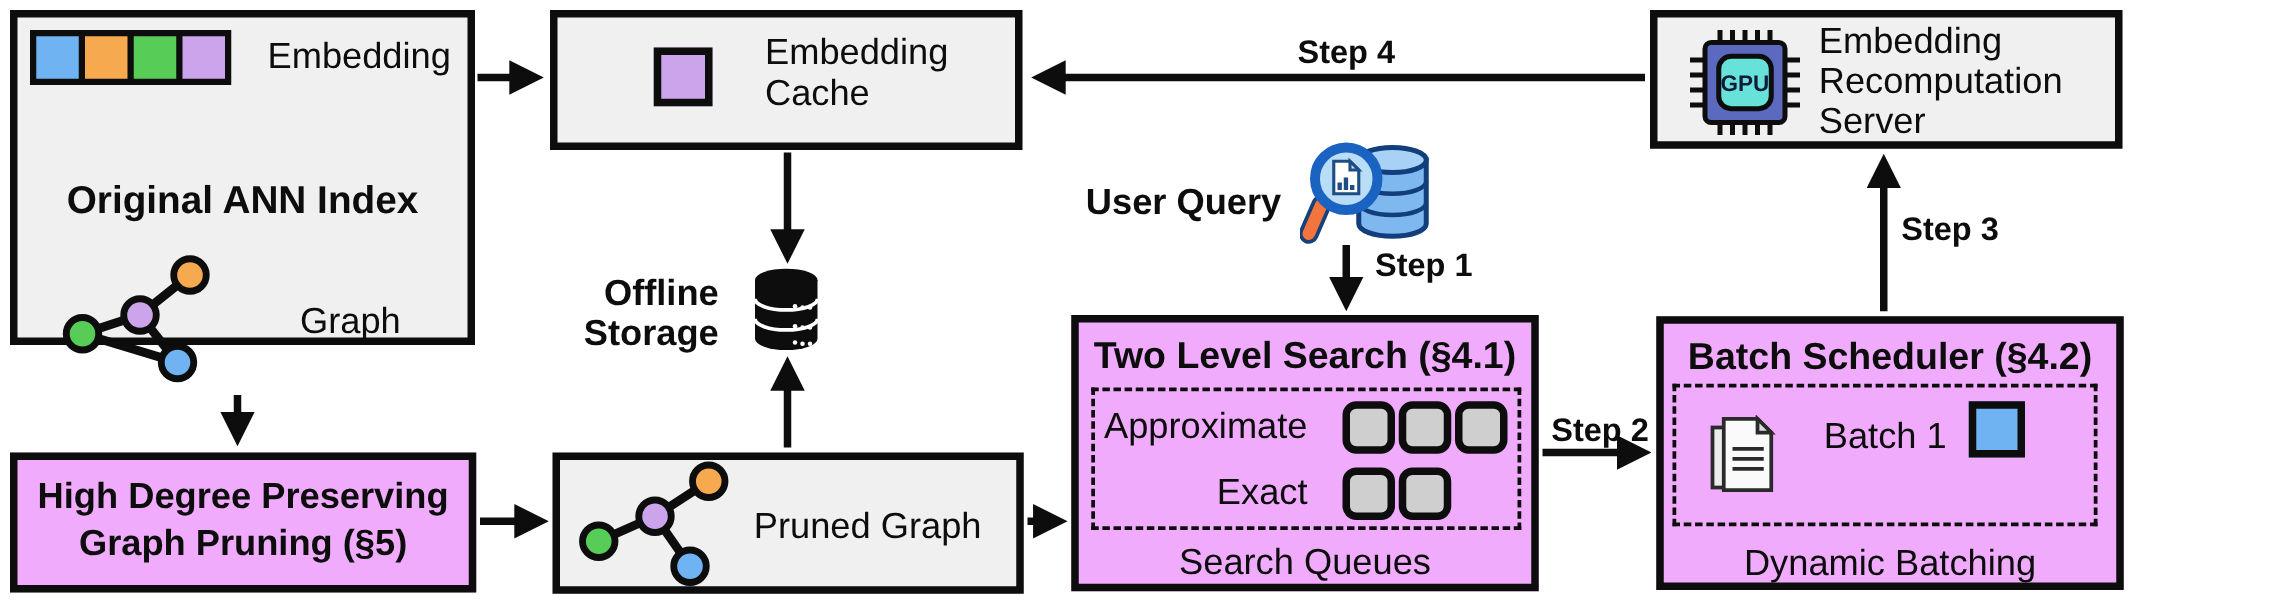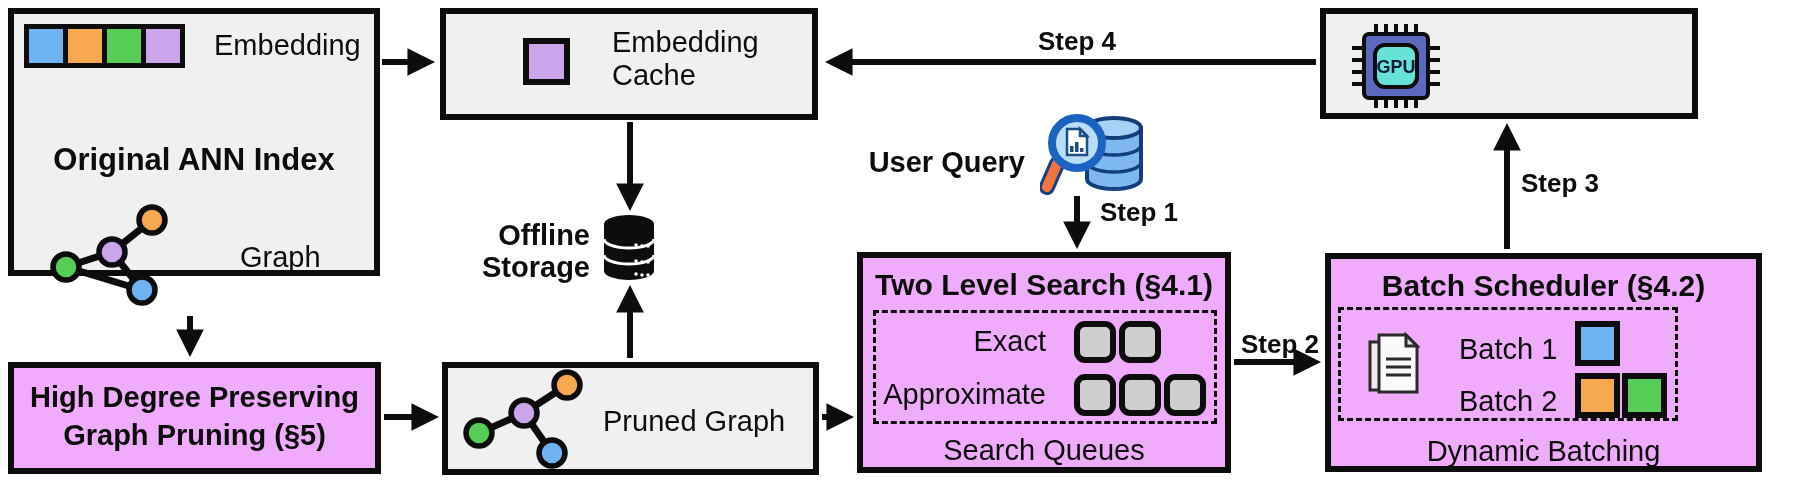--- a/index.html
+++ b/index.html
@@ -45,31 +45,31 @@
   .panel-title{position:absolute;left:0;top:10px;width:100%;text-align:center;font-size:30px;font-weight:700;white-space:nowrap;}
   .dashed{position:absolute;border:3px dashed #0d0d0d;box-sizing:border-box;}
   #search-dashed{left:10px;top:52px;width:344px;height:114px;padding:2px 0 0 0;}
   .q-row{display:flex;align-items:center;height:53px;}
   .q-label{flex:0 0 170px;text-align:right;font-size:29px;white-space:nowrap;}
   .queues{display:flex;gap:3px;margin-left:28px;}
   .queue-sq{width:42px;height:42px;border:6px solid #0d0d0d;border-radius:11px;background:#cfcfcf;box-sizing:border-box;}
   .panel-footer{position:absolute;left:0;top:176px;width:100%;text-align:center;font-size:29px;white-space:nowrap;}
 
   
-  #box-batch{left:1325px;top:253px;width:437px;height:219px;}
+  #box-batch{left:1325px;top:253px;width:374px;height:219px;}
   #batch-dashed{left:7px;top:48px;width:340px;height:114px;padding:4px 0 0 0;}
   .docs-icon{position:absolute;left:24px;top:22px;}
   .b-row{display:flex;align-items:flex-end;height:52px;margin-left:118px;}
   .b-label{flex:0 0 96px;text-align:right;font-size:29px;white-space:nowrap;}
   .batch-cells{display:flex;gap:2px;margin-left:18px;}
   .batch-cells .color-cell{width:45px;height:45px;border:6px solid #0d0d0d;box-sizing:border-box;}
 
   
   .flabel{position:absolute;font-weight:700;}
-  #lbl-offline{left:440px;top:219px;width:150px;text-align:right;font-size:29px;line-height:32px;}
+  #lbl-offline{left:425px;top:219px;width:150px;text-align:right;font-size:29px;line-height:32px;}
   #lbl-query{left:855px;top:146px;width:170px;text-align:right;font-size:29px;white-space:nowrap;}
   .step-label{position:absolute;font-size:26px;font-weight:700;white-space:nowrap;}
   #lbl-step1{left:1100px;top:197px;}
   #lbl-step2{left:1238px;top:329px;width:84px;text-align:center;}
   #lbl-step3{left:1521px;top:168px;}
   #lbl-step4{left:1030px;top:26px;width:94px;text-align:center;}
 
   .icon-abs{position:absolute;}
   #icon-storage{left:602px;top:214px;}
   #icon-query{left:1040px;top:106px;}
@@ -131,20 +131,21 @@
           <line x1="4" y1="64" x2="16" y2="64"></line>
         <line x1="80" y1="28" x2="92" y2="28"></line>
           <line x1="80" y1="40" x2="92" y2="40"></line>
         <line x1="80" y1="52" x2="92" y2="52"></line>
           <line x1="80" y1="64" x2="92" y2="64"></line>
       </g>
       <rect x="16" y="14" width="64" height="64" rx="5" fill="#5b6abf" stroke="#0d0d0d" stroke-width="4"></rect>
       <rect x="27" y="25" width="42" height="42" rx="10" fill="#66e2d8" stroke="#0d0d0d" stroke-width="4"></rect>
       <text x="48" y="53" text-anchor="middle" font-size="18" font-weight="700" fill="#101a3a" font-family="Liberation Sans, sans-serif">GPU</text>
     </svg>
+    <div class="server-label">Embedding Recomputation Server</div>
   </div>
 
   <div class="box dark" id="box-hdp">
     <div class="hdp-label">
       <span class="inner">High Degree Preserving Graph Pruning (§5)</span>
     </div>
   </div>
 
   <div class="box light" id="box-pruned">
     <svg class="pruned-graph-icon" width="160" height="104" viewBox="0 0 160 104">
@@ -160,30 +161,30 @@
         <circle cx="92" cy="85" r="13" fill="#6fb3f2"></circle>
       </g>
     </svg>
     <div class="pruned-label">Pruned Graph</div>
   </div>
 
   <div class="box dark" id="box-search">
     <div class="panel-title">Two Level Search (§4.1)</div>
     <div class="dashed" id="search-dashed">
       <div class="q-row">
+        <span class="q-label">Approximate</span>
+        <span class="queues">
+            <div class="queue-sq"></div>
+            <div class="queue-sq"></div>
+            <div class="queue-sq"></div>
+          </span>
+      </div>
+      <div class="q-row">
         <span class="q-label">Exact</span>
         <span class="queues">
-            <div class="queue-sq"></div>
-            <div class="queue-sq"></div>
-          </span>
-      </div>
-      <div class="q-row">
-        <span class="q-label">Approximate</span>
-        <span class="queues">
-            <div class="queue-sq"></div>
             <div class="queue-sq"></div>
             <div class="queue-sq"></div>
           </span>
       </div>
     </div>
     <div class="panel-footer">Search Queues</div>
   </div>
 
   <div class="box dark" id="box-batch">
     <div class="panel-title">Batch Scheduler (§4.2)</div>
@@ -197,27 +198,20 @@
           <line x1="21" y1="35" x2="46" y2="35"></line>
           <line x1="21" y1="43" x2="46" y2="43"></line>
         </g>
       </svg>
       <div class="b-row">
         <span class="b-label">Batch 1</span>
         <span class="batch-cells">
             <div class="color-cell" style="background: rgb(111, 179, 242);"></div>
           </span>
       </div>
-      <div class="b-row">
-        <span class="b-label">Batch 2</span>
-        <span class="batch-cells">
-            <div class="color-cell" style="background: rgb(247, 169, 79);"></div>
-            <div class="color-cell" style="background: rgb(87, 205, 88);"></div>
-          </span>
-      </div>
     </div>
     <div class="panel-footer">Dynamic Batching</div>
   </div>
 
   <div class="flabel" id="lbl-offline">Offline Storage</div>
   <svg class="icon-abs" id="icon-storage" width="54" height="68" viewBox="0 0 54 68">
     <path d="M2,10 L2,57 A25,9 0 0 0 52,57 L52,10 z" fill="#0d0d0d"></path>
     <ellipse cx="27" cy="10" rx="25" ry="9" fill="#0d0d0d"></ellipse>
     <g stroke="#ffffff" stroke-width="3" fill="none">
       <path d="M2,25 A25,9 0 0 0 52,25"></path>

